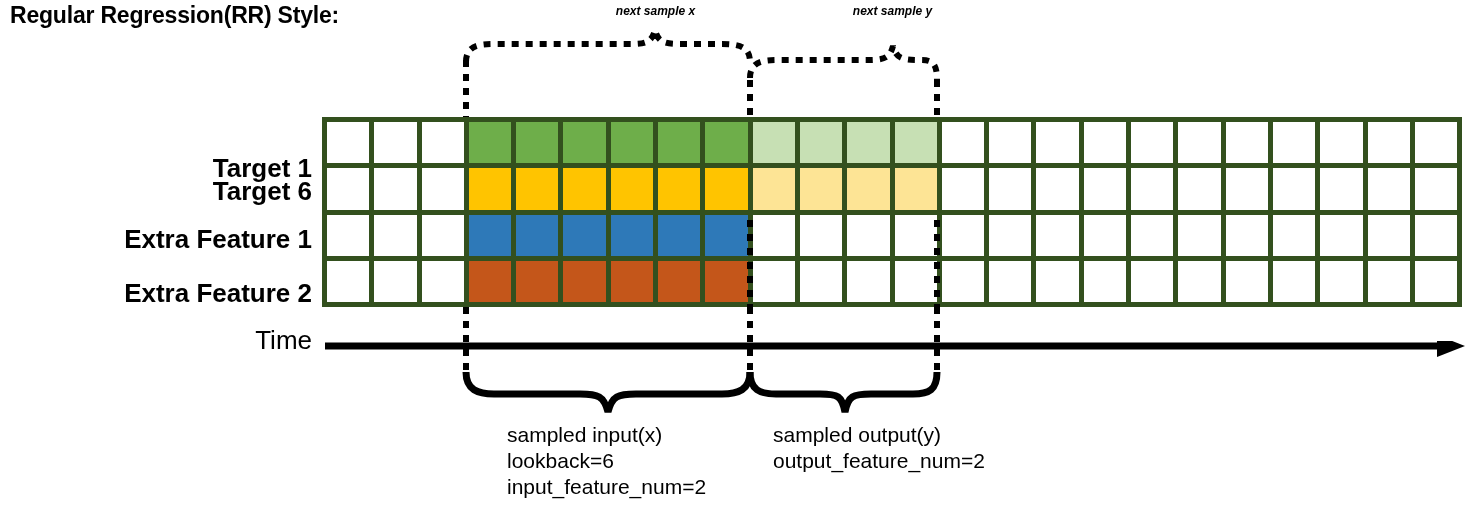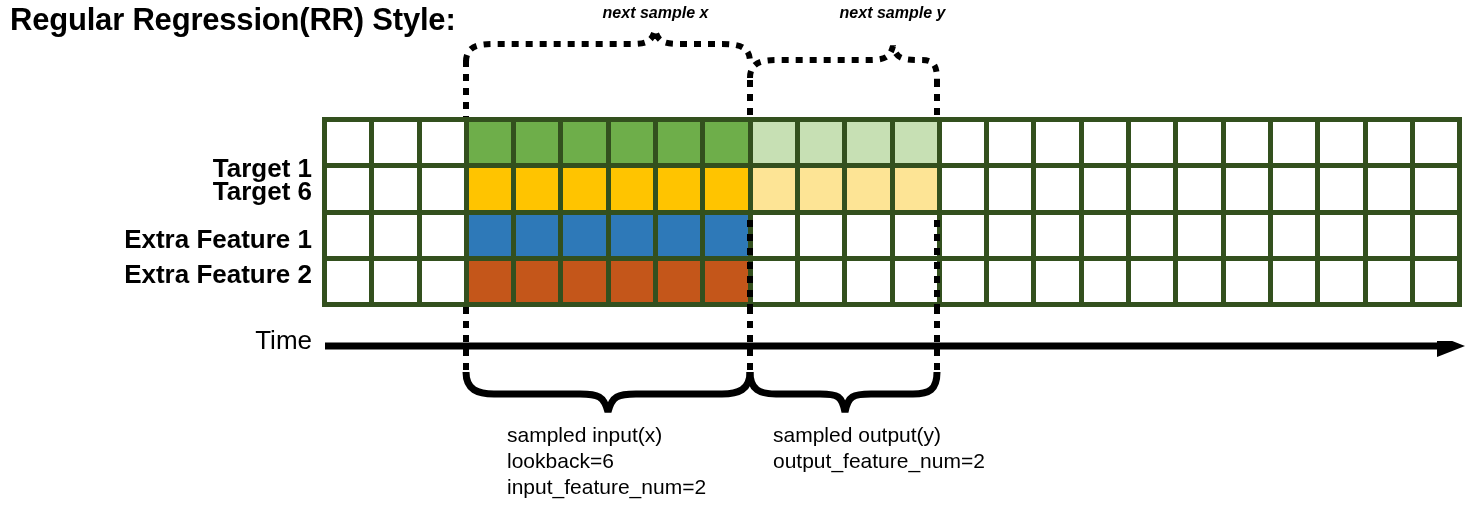--- a/index.html
+++ b/index.html
@@ -14,30 +14,30 @@
     overflow: hidden;
     font-family: "Liberation Sans", sans-serif;
     color: #000000;
   }
 
   
   #title {
     position: absolute;
     left: 10px;
     top: 2px;
-    font-size: 31px;
+    font-size: 23px;
     font-weight: bold;
     letter-spacing: -0.2px;
     white-space: nowrap;
   }
 
   
   .sample-label {
     position: absolute;
-    font-size: 16px;
+    font-size: 12px;
     font-style: italic;
     font-weight: bold;
     white-space: nowrap;
     text-align: center;
   }
   #label-next-x { left: 533px; top: 4px; width: 245px; }
   #label-next-y { left: 780px; top: 4px; width: 225px; }
 
   
   .row-label {
@@ -53,21 +53,21 @@
   #row-labels {
     position: absolute;
     left: 0px;
     top: 120px;
     width: 312px;
     height: 190px;
   }
   #row-labels .row-label:nth-child(1) { top: 0px; margin-top: 25px; }
   #row-labels .row-label:nth-child(2) { top: 48px; }
   #row-labels .row-label:nth-child(3) { top: 96px; }
-  #row-labels .row-label:nth-child(4) { top: 131px; }
+  #row-labels .row-label:nth-child(4) { top: 150px; }
 
   #time-label {
     position: absolute;
     left: 0px;
     top: 325px;
     width: 312px;
     text-align: right;
     font-size: 26px;
     font-weight: normal;
   }

